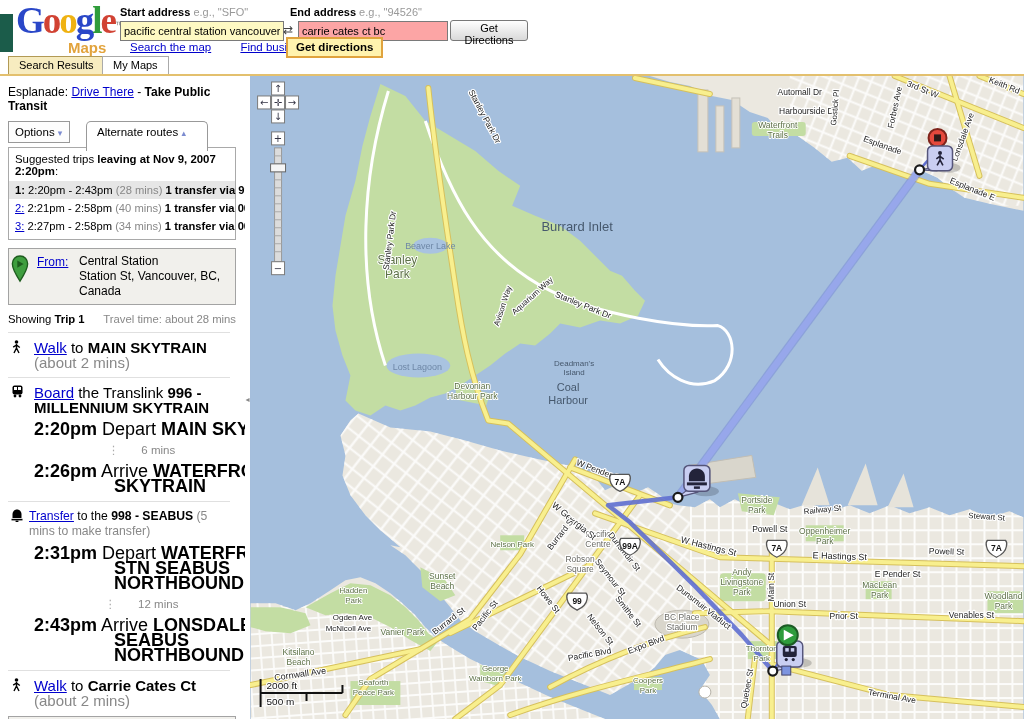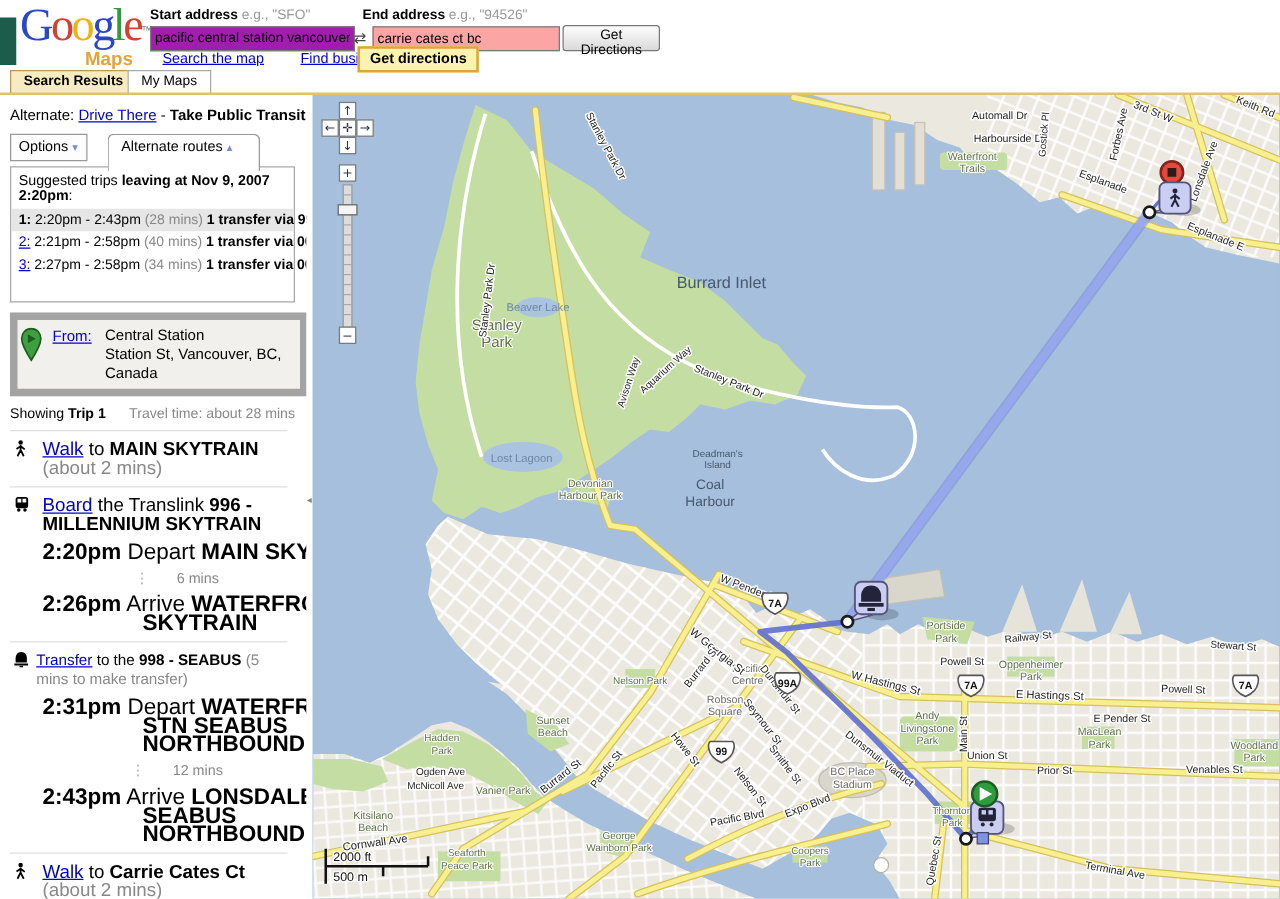--- a/index.html
+++ b/index.html
@@ -2,62 +2,62 @@
 <html><head>
 <meta charset="utf-8">
 <style>
   html,body{margin:0;padding:0;background:#fff;width:1024px;height:719px;overflow:hidden;
     font-family:"Liberation Sans",sans-serif;font-size:12px;color:#000;}
   #stage{position:relative;width:1024px;height:719px;}
   
   #header{position:absolute;left:0;top:0;width:1024px;height:62px;background:#fff;}
   #corner-green{position:absolute;left:0;top:14px;width:13px;height:38px;background:#1b5c4a;}
   #logo{position:absolute;left:16px;top:2px;width:110px;height:56px;}
-  #logo .gword{font-family:"Liberation Serif",serif;font-weight:normal;font-size:37px;letter-spacing:-2px;line-height:38px;margin-top:21px;}.#logo .l2{color:#d14233}
+  #logo .gword{font-family:"Liberation Serif",serif;font-weight:bold;font-size:37px;letter-spacing:-2px;line-height:38px;margin-top:21px;}.#logo .l2{color:#d14233}
   #logo sup{font-size:9px;color:#777;letter-spacing:0;}
   #logo .maps{position:absolute;left:52px;top:37px;color:#e2a33c;font-weight:bold;font-size:15px;letter-spacing:0;}
   .field-label{position:absolute;top:6px;font-size:11px;}
   .field-label b{font-weight:bold;}
   .field-label .hint{color:#999;}
   .tinput{position:absolute;top:21px;height:16px;border:1px solid #7a7a7a;font-size:11px;
     font-family:"Liberation Sans",sans-serif;padding:1px 3px;}
   #swap-icon{position:absolute;left:283px;top:23px;font-size:12px;color:#444;cursor:pointer;}
   #get-directions-btn{position:absolute;left:450px;top:20px;height:21px;width:78px;font-size:11px;
     font-family:"Liberation Sans",sans-serif;background:linear-gradient(#fefefe,#d9d9d9);
     border:1px solid #787878;border-radius:3px;}
   .hlink{color:#0000cc;text-decoration:underline;cursor:pointer;}
   #header-links{position:absolute;left:130px;top:41px;font-size:11.5px;}
   #header-links span{margin-right:26px;}
   #getdir-active{position:absolute;left:286px;top:37px;padding:2px 8px 3px 8px;background:#fff3ae;
     border:2px solid #e0a33e;font-weight:bold;font-size:11.5px;}
   
   #tabs{position:absolute;left:0;top:56px;width:1024px;height:18px;}
   .tab{position:absolute;top:0;height:16px;padding:2px 10px 0 10px;font-size:11px;border:1px solid #b29a55;}
-  #tab-results{left:8px;background:#f7ecc0;font-weight:bold;border-bottom:none;}
+  #tab-results{left:8px;background:#f7ecc0;font-weight:normal;border-bottom:none;}
   #tab-mymaps{left:102px;background:#fff;border-color:#aaa;border-bottom:none;}
   #tan-line{position:absolute;left:0;top:74px;width:1024px;height:2px;background:#e3c06e;}
   
   #panel{position:absolute;left:0;top:78px;width:237px;height:641px;padding:4px 0 0 8px;background:#fff;overflow:hidden;}
   #panel .gray{color:#888;}
   #panel .b{font-weight:bold;}
   .dir-line{font-size:12px;margin:3px 0 8px 0;}
   .opt-row{position:relative;height:26px;}
   #options-btn{position:absolute;left:0;top:0;width:62px;height:22px;border:1px solid #999;background:#fdfdfd;
     font-size:11.5px;text-align:left;padding:3px 6px;font-family:"Liberation Sans",sans-serif;}
   #options-btn .arr,#altroutes-tab .arr{color:#7c8bd0;font-size:9px;}
   #altroutes-tab{position:absolute;left:78px;top:0;width:110px;height:25px;border:1px solid #999;border-bottom:none;
     border-radius:5px 5px 0 0;background:#fff;font-size:11.5px;padding:4px 0 0 10px;z-index:2;}
-  .sugg-box{border:1px solid #a9a9a9;width:226px;margin-top:0;padding-bottom:20px;background:#fff;}
+  .sugg-box{border:1px solid #a9a9a9;width:226px;margin-top:0;padding-bottom:4px;background:#fff;}
   .sugg-head{padding:5px 6px 4px 6px;font-size:11.4px;}
   .trip-row{padding:3px 6px;font-size:11.2px;white-space:nowrap;}
   .trip-row.sel{background:#e6e6e6;}
   .trip-row .tn{font-weight:bold;}
   .trip-row .tn.link{font-weight:normal;color:#0000cc;text-decoration:underline;}
   .rev-link{padding:5px 6px 2px 6px;font-size:11.4px;}
-  .addr-box{display:flex;border:6px solid #a3a3a3;background:#f1f0ec;width:224px;padding:5px 0 5px 2px;margin:8px 0;}
+  .addr-box{display:flex;border:1px solid #a3a3a3;background:#f1f0ec;width:224px;padding:5px 0 5px 2px;margin:8px 0;}
   .addr-box .pin{width:26px;flex:none;padding-top:1px;}
   .addr-box .alabel{width:42px;flex:none;padding-top:1px;font-size:12px;}
   .addr-box .atext{font-size:12px;line-height:15px;}
   .pt-row{margin:10px 0 6px 0;font-size:12.3px;}
   .pt-box{display:inline-block;width:11px;height:11px;border:1px solid #888;color:#555;font-size:10px;
     line-height:9px;text-align:center;margin-right:6px;background:#fff;}
   .showing-row{display:flex;justify-content:space-between;font-size:11.3px;width:228px;margin-bottom:4px;}
   .sep{border-top:1px solid #e0e0e0;margin:7px 8px 7px 0;width:222px;}
   .step{position:relative;padding-left:26px;font-size:15px;line-height:15px;width:204px;}
   .step .sicon{position:absolute;left:3px;top:0px;}
@@ -90,40 +90,40 @@
 <div id="stage">
 
   <div id="header">
     <div id="corner-green"></div>
     <div id="logo">
       <span class="gword"><span style="color:#2a47c8">G</span><span style="color:#d14233">o</span><span style="color:#efb211">o</span><span style="color:#2a47c8">g</span><span style="color:#2f9c3b">l</span><span style="color:#d14233">e</span></span><sup>™</sup>
       <span class="maps">Maps</span>
     </div>
     <div class="field-label" style="left:120px;"><b>Start address</b> <span class="hint">e.g., "SFO"</span></div>
     <div class="field-label" style="left:290px;"><b>End address</b> <span class="hint">e.g., "94526"</span></div>
-    <input class="tinput" style="left: 120px; width: 156px; background: #a21caf;" value="pacific central station vancouver">
+    <input class="tinput" style="left: 120px; width: 156px; background: #fef9c3;" value="pacific central station vancouver">
     <span id="swap-icon">⇄</span>
     <input class="tinput" style="left: 298px; width: 142px; background: #fca5a5;" value="carrie cates ct bc">
     <button id="get-directions-btn">Get Directions</button>
     <div id="header-links">
       <span class="hlink">Search the map</span>
       <span class="hlink">Find businesses</span>
     </div>
     <div id="getdir-active">Get directions</div>
   </div>
 
   <div id="tabs">
     <div class="tab" id="tab-results">Search Results</div>
     <div class="tab" id="tab-mymaps">My Maps</div>
   </div>
   <div id="tan-line"></div>
 
   <div id="panel">
     <div class="dir-line">
-      <span>Alternate:</span>
+      <span>Esplanade:</span>
       <span class="hlink">Drive There</span>
       <span>-</span>
       <b>Take Public Transit</b>
     </div>
     <div class="opt-row">
       <button id="options-btn"><span>Options</span> <span class="arr">▾</span></button>
       <div id="altroutes-tab"><span>Alternate routes</span> <span class="arr">▴</span></div>
     </div>
     <div class="sugg-box">
       <div class="sugg-head"><span>Suggested trips </span><b>leaving at Nov 9, 2007 2:20pm</b><span>:</span></div>

